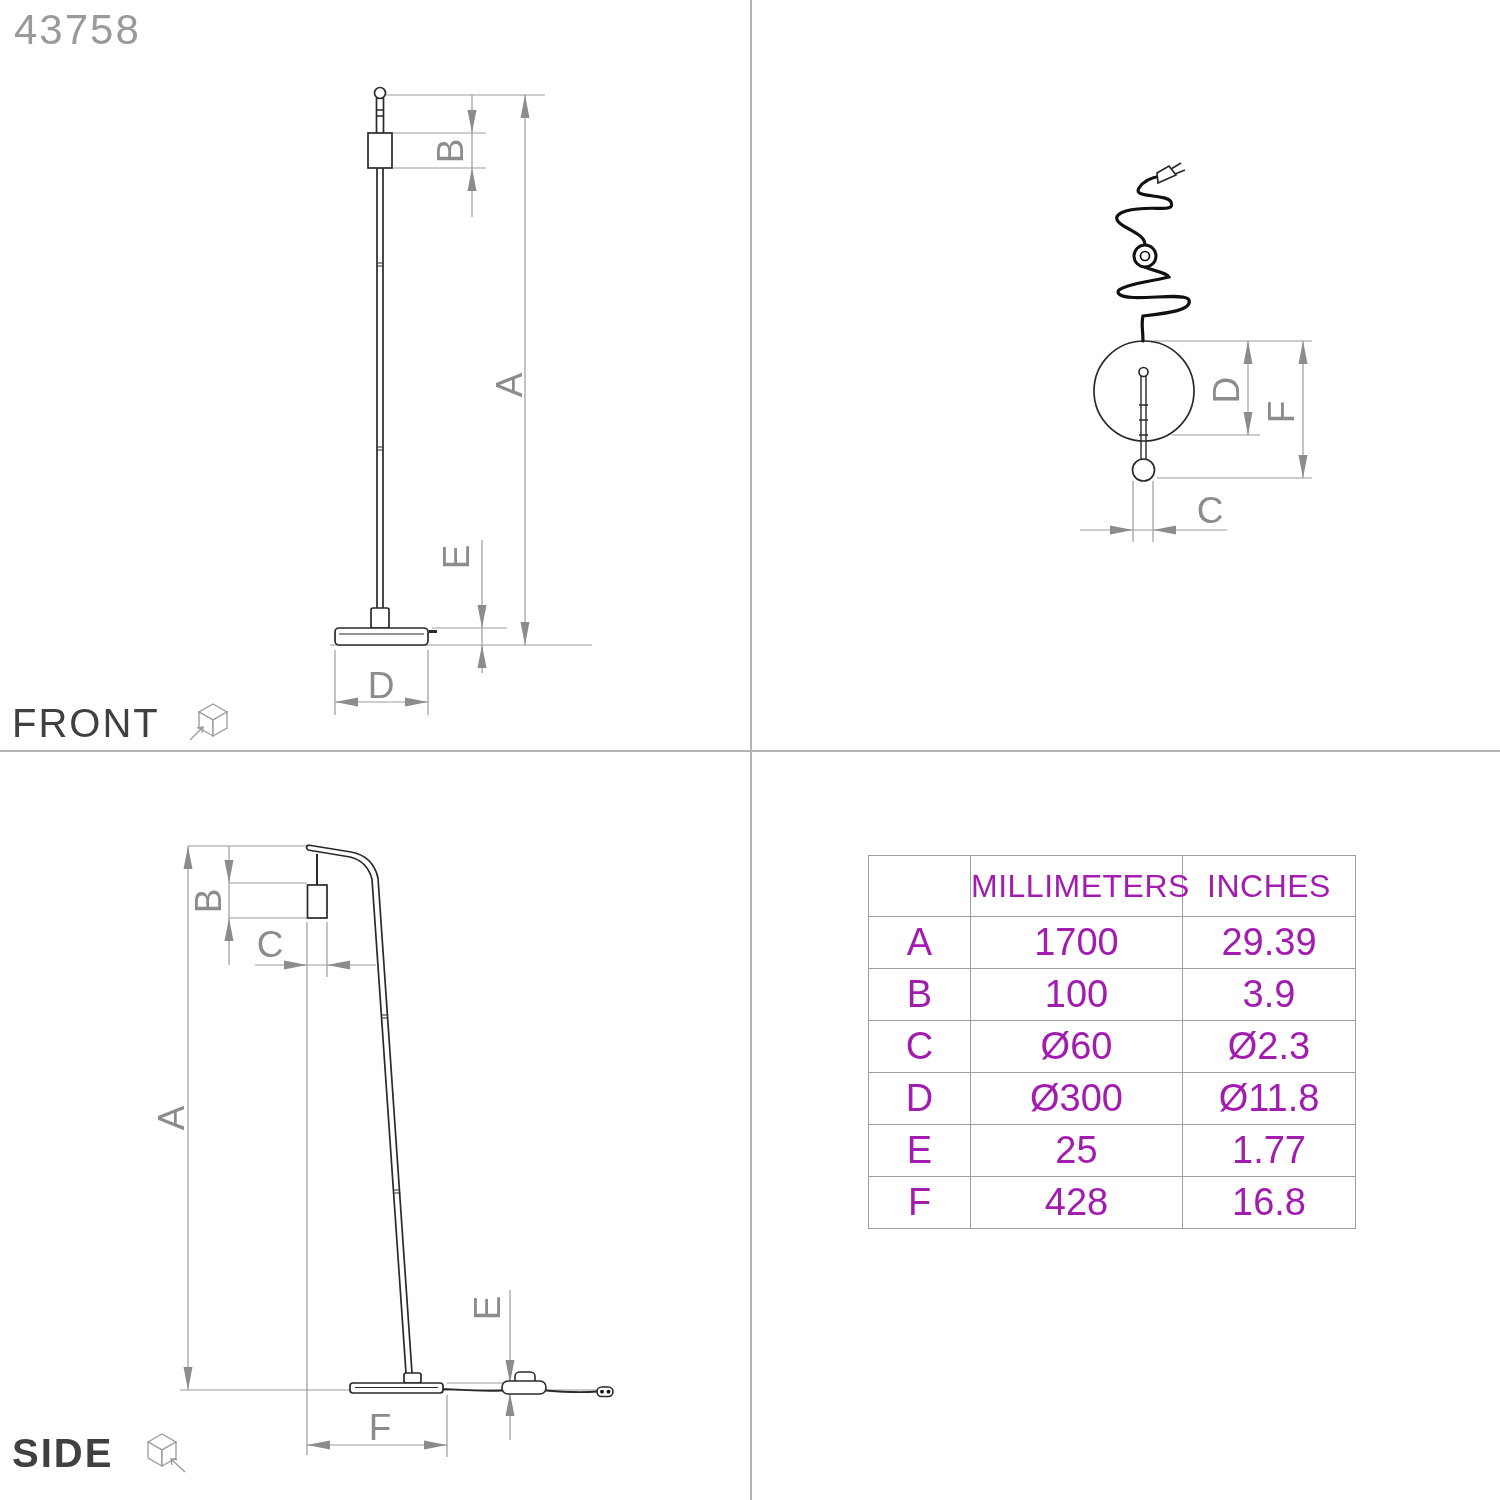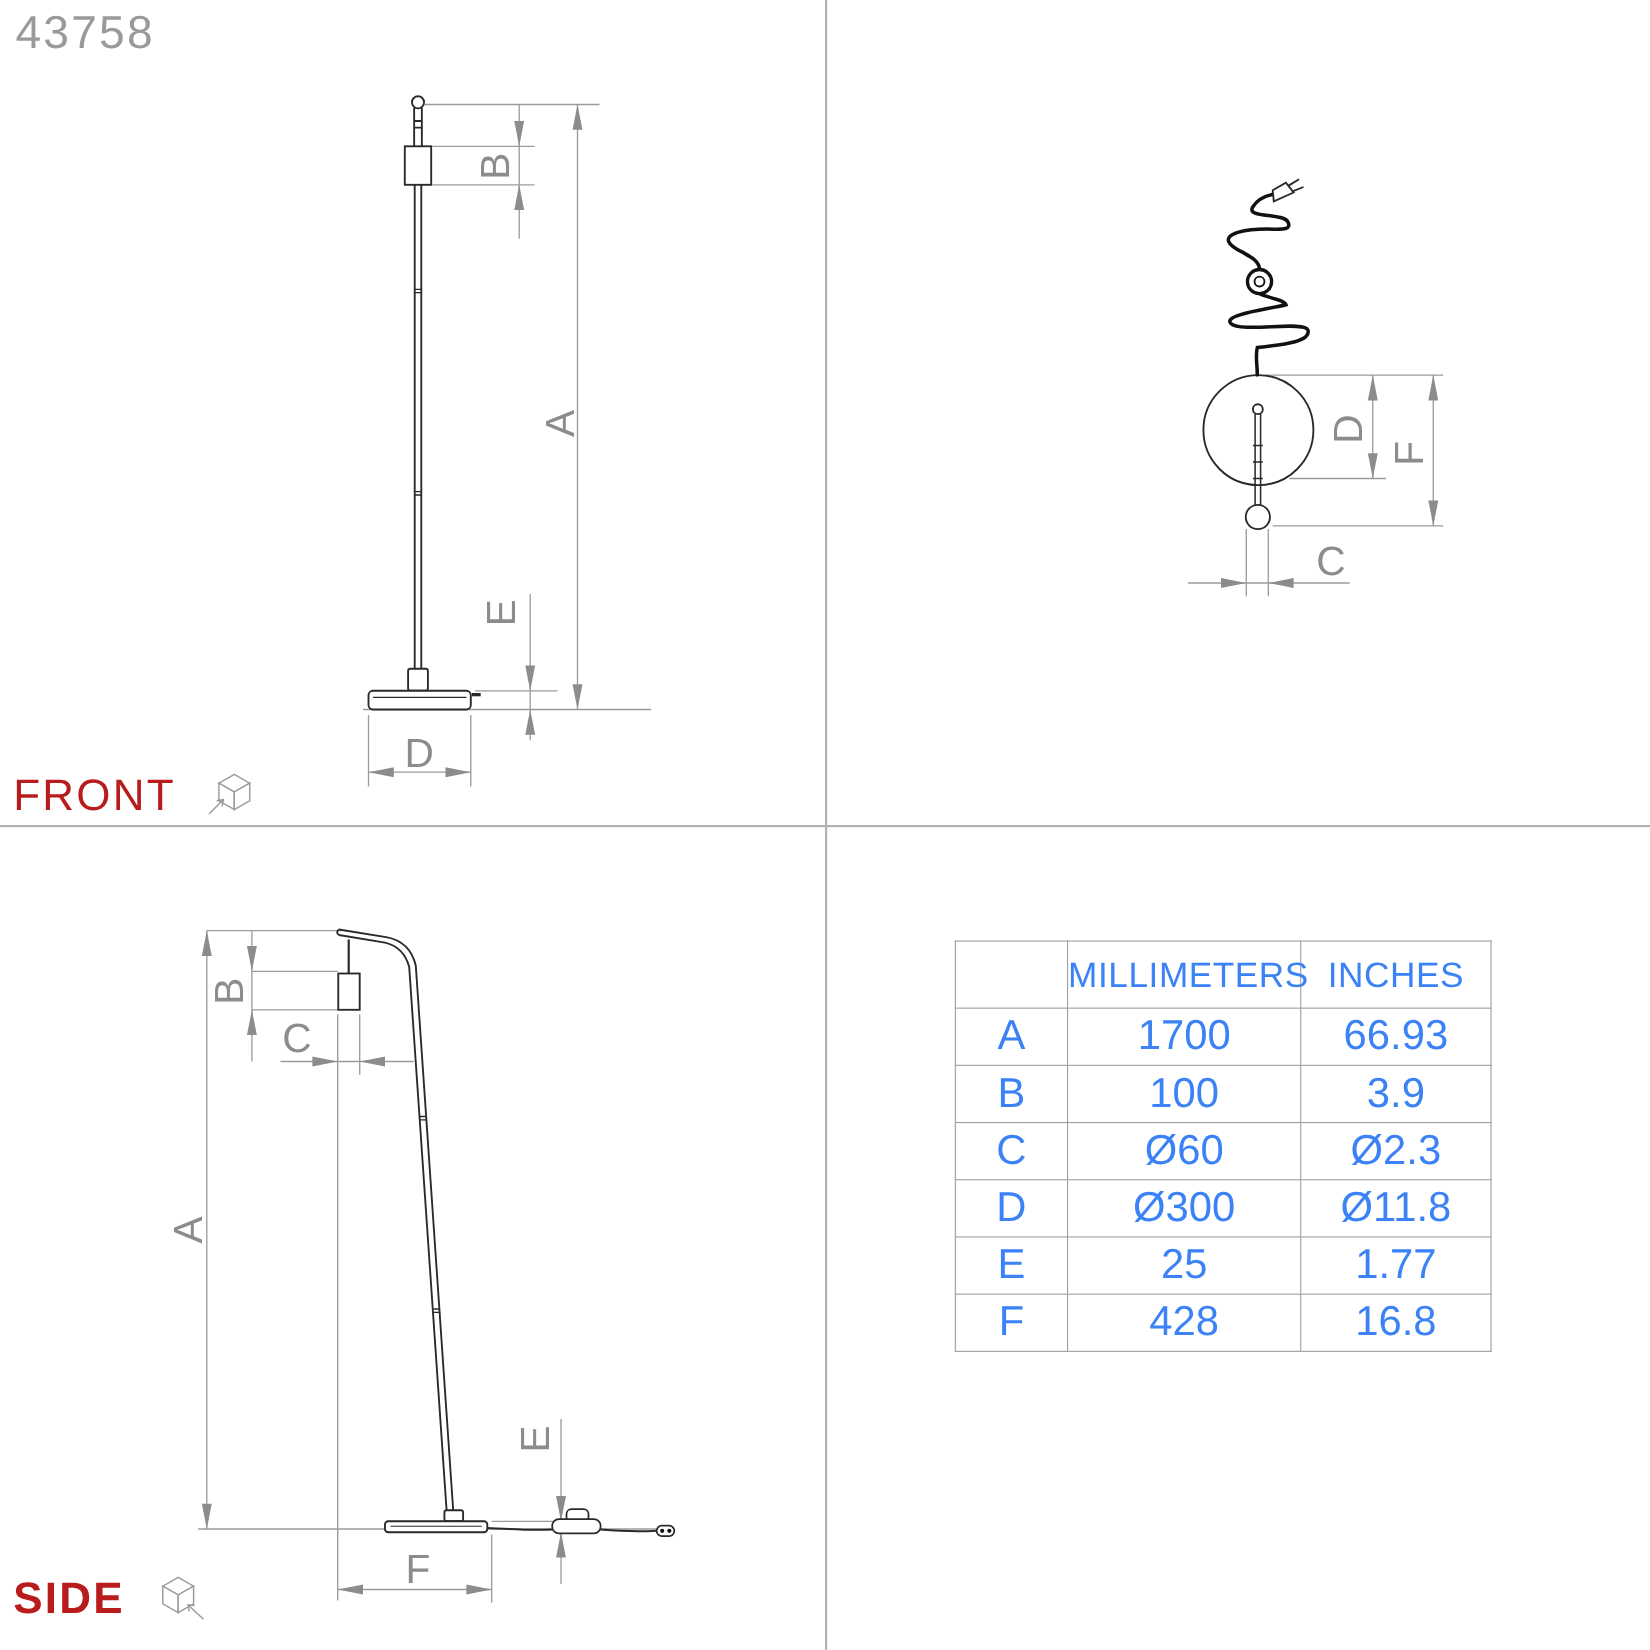--- a/index.html
+++ b/index.html
@@ -2,27 +2,27 @@
 <html><head>
 <meta charset="utf-8">
 <style>
   html,body{margin:0;padding:0;background:#ffffff;}
   body{font-family:"Liberation Sans", sans-serif;}
   .canvas{position:relative;width:1500px;height:1500px;background:#fff;overflow:hidden;}
   .divider-v{position:absolute;left:750px;top:0;width:1.5px;height:1500px;background:#b3b3b3;}
   .divider-h{position:absolute;left:0;top:750px;width:1500px;height:1.5px;background:#b3b3b3;}
   .product-code{position:absolute;left:14px;top:6px;font-size:42px;color:#9a9a9a;letter-spacing:2px;}
   .view-title{position:absolute;display:flex;align-items:center;gap:26px;color:#8f8f8f;}
-  .view-title .vt-text{font-size:40px;letter-spacing:2px;color:#b91c1c;}
+  .view-title .vt-text{font-size:40px;letter-spacing:2px;color:#404040;}
   .vt-front{left:12px;top:698px;}
   .vt-top{left:763px;top:692px;}
   .vt-side{left:12px;top:1428px;font-weight:bold;}
   svg{position:absolute;overflow:visible;}
   .view-svg text{font-family:"Liberation Sans",sans-serif;font-size:37px;fill:#8c8c8c;}
-  table.dim-table{position:absolute;left:868px;top:855px;width:487px;border-collapse:collapse;table-layout:fixed;color:#3b82f6;padding-left:16px;}
+  table.dim-table{position:absolute;left:868px;top:855px;width:487px;border-collapse:collapse;table-layout:fixed;color:#a21caf;padding-left:16px;}
   table.dim-table th,table.dim-table td{border:1.6px solid #9e9e9e;text-align:center;vertical-align:middle;padding:0;font-weight:normal;}
   table.dim-table thead th{height:60px;font-size:32px;letter-spacing:0.5px;}
   table.dim-table tbody td{height:51px;font-size:38px;}
   col.c-label{width:102px;} col.c-mm{width:212px;} col.c-in{width:173px;}
 </style>
 </head>
 <body>
 
 <div class="canvas">
   <div class="divider-v"></div>
@@ -208,21 +208,21 @@
       <tr>
         <th></th>
         <th>MILLIMETERS</th>
         <th>INCHES</th>
       </tr>
     </thead>
     <tbody>
       <tr>
         <td>A</td>
         <td>1700</td>
-        <td>66.93</td>
+        <td>29.39</td>
       </tr>
       <tr>
         <td>B</td>
         <td>100</td>
         <td>3.9</td>
       </tr>
       <tr>
         <td>C</td>
         <td>Ø60</td>
         <td>Ø2.3</td>

